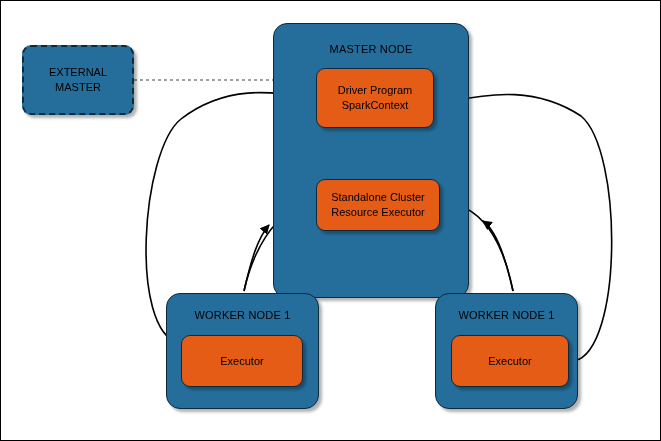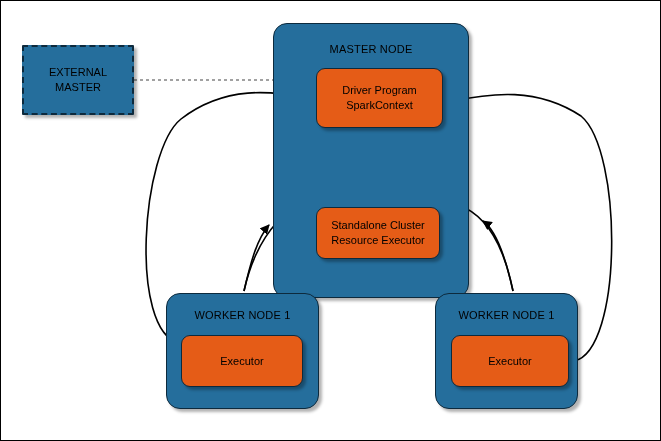--- a/index.html
+++ b/index.html
@@ -20,21 +20,21 @@
   .node {
     position: absolute;
     box-sizing: border-box;
     background: #256e9c;
     border: 1px solid #0d2a3d;
     border-radius: 14px;
     box-shadow: 3px 3px 3px rgba(0,0,0,0.30);
   }
   .node.dashed {
     border: 2px dashed #0d2a3d;
-    border-radius: 1px;
+    border-radius: 9px;
   }
   .node-title {
     position: absolute;
     left: 0;
     right: 0;
     text-align: center;
     color: #000000;
     font-size: 11px;
     line-height: 14px;
     letter-spacing: 0.2px;
@@ -122,28 +122,28 @@
     <div class="storage-label">
       <span>EXTERNAL</span><br>
       <span>MASTER</span>
     </div>
   </div>
 
   <div class="node" style="left:272px; top:22px; width:196px; height:275px;">
     <div class="node-title" style="top:18px;">MASTER NODE</div>
   </div>
 
-  <div class="inner" style="left:315px; top:67px; width:127px; height:60px;align-items:center;">
+  <div class="inner" style="left:315px; top:67px; width:118px; height:60px;align-items:center;">
     <div>
       <span>Driver Program</span><br>
       <span>SparkContext</span>
     </div>
   </div>
 
-  <div class="inner" style="left:315px; top:178px; width:124px; height:52px;margin-top:28px;">
+  <div class="inner" style="left:315px; top:178px; width:124px; height:52px;">
     <div>
       <span>Standalone Cluster</span><br>
       <span>Resource Executor</span>
     </div>
   </div>
 
   <div class="node" style="left:165px; top:292px; width:153px; height:116px;">
     <div class="node-title" style="top:14px;">WORKER NODE 1</div>
   </div>
 

